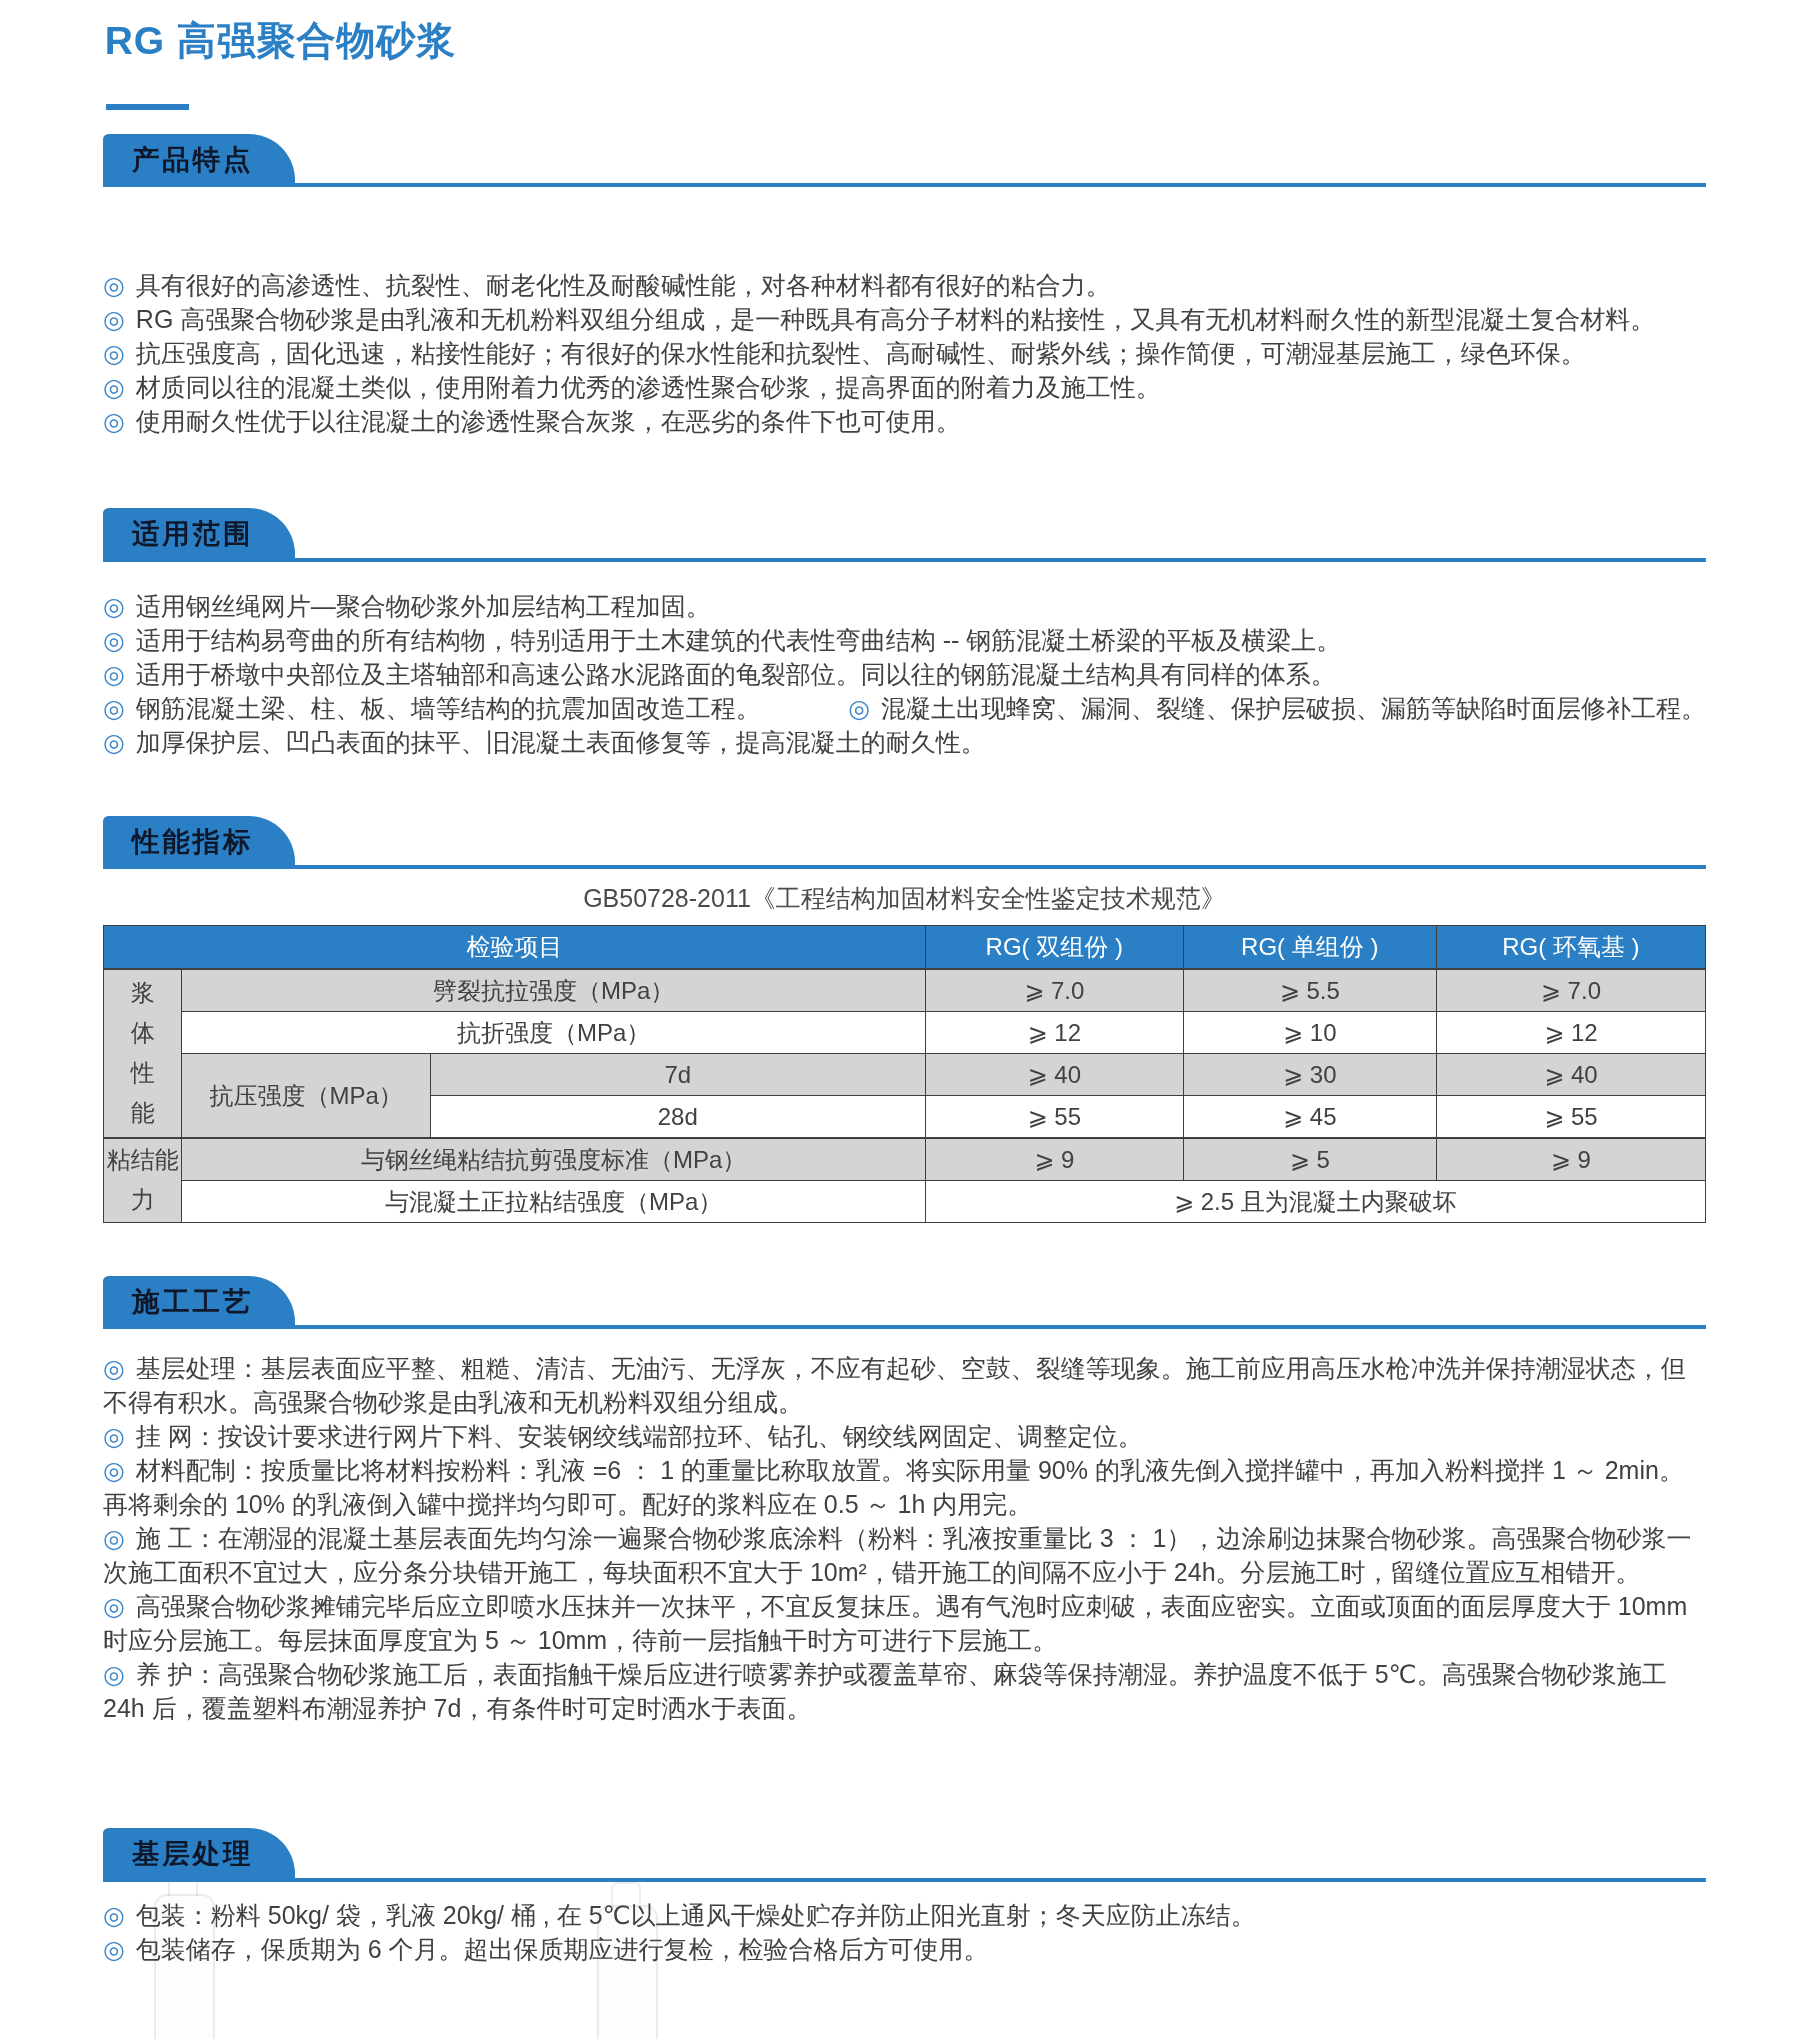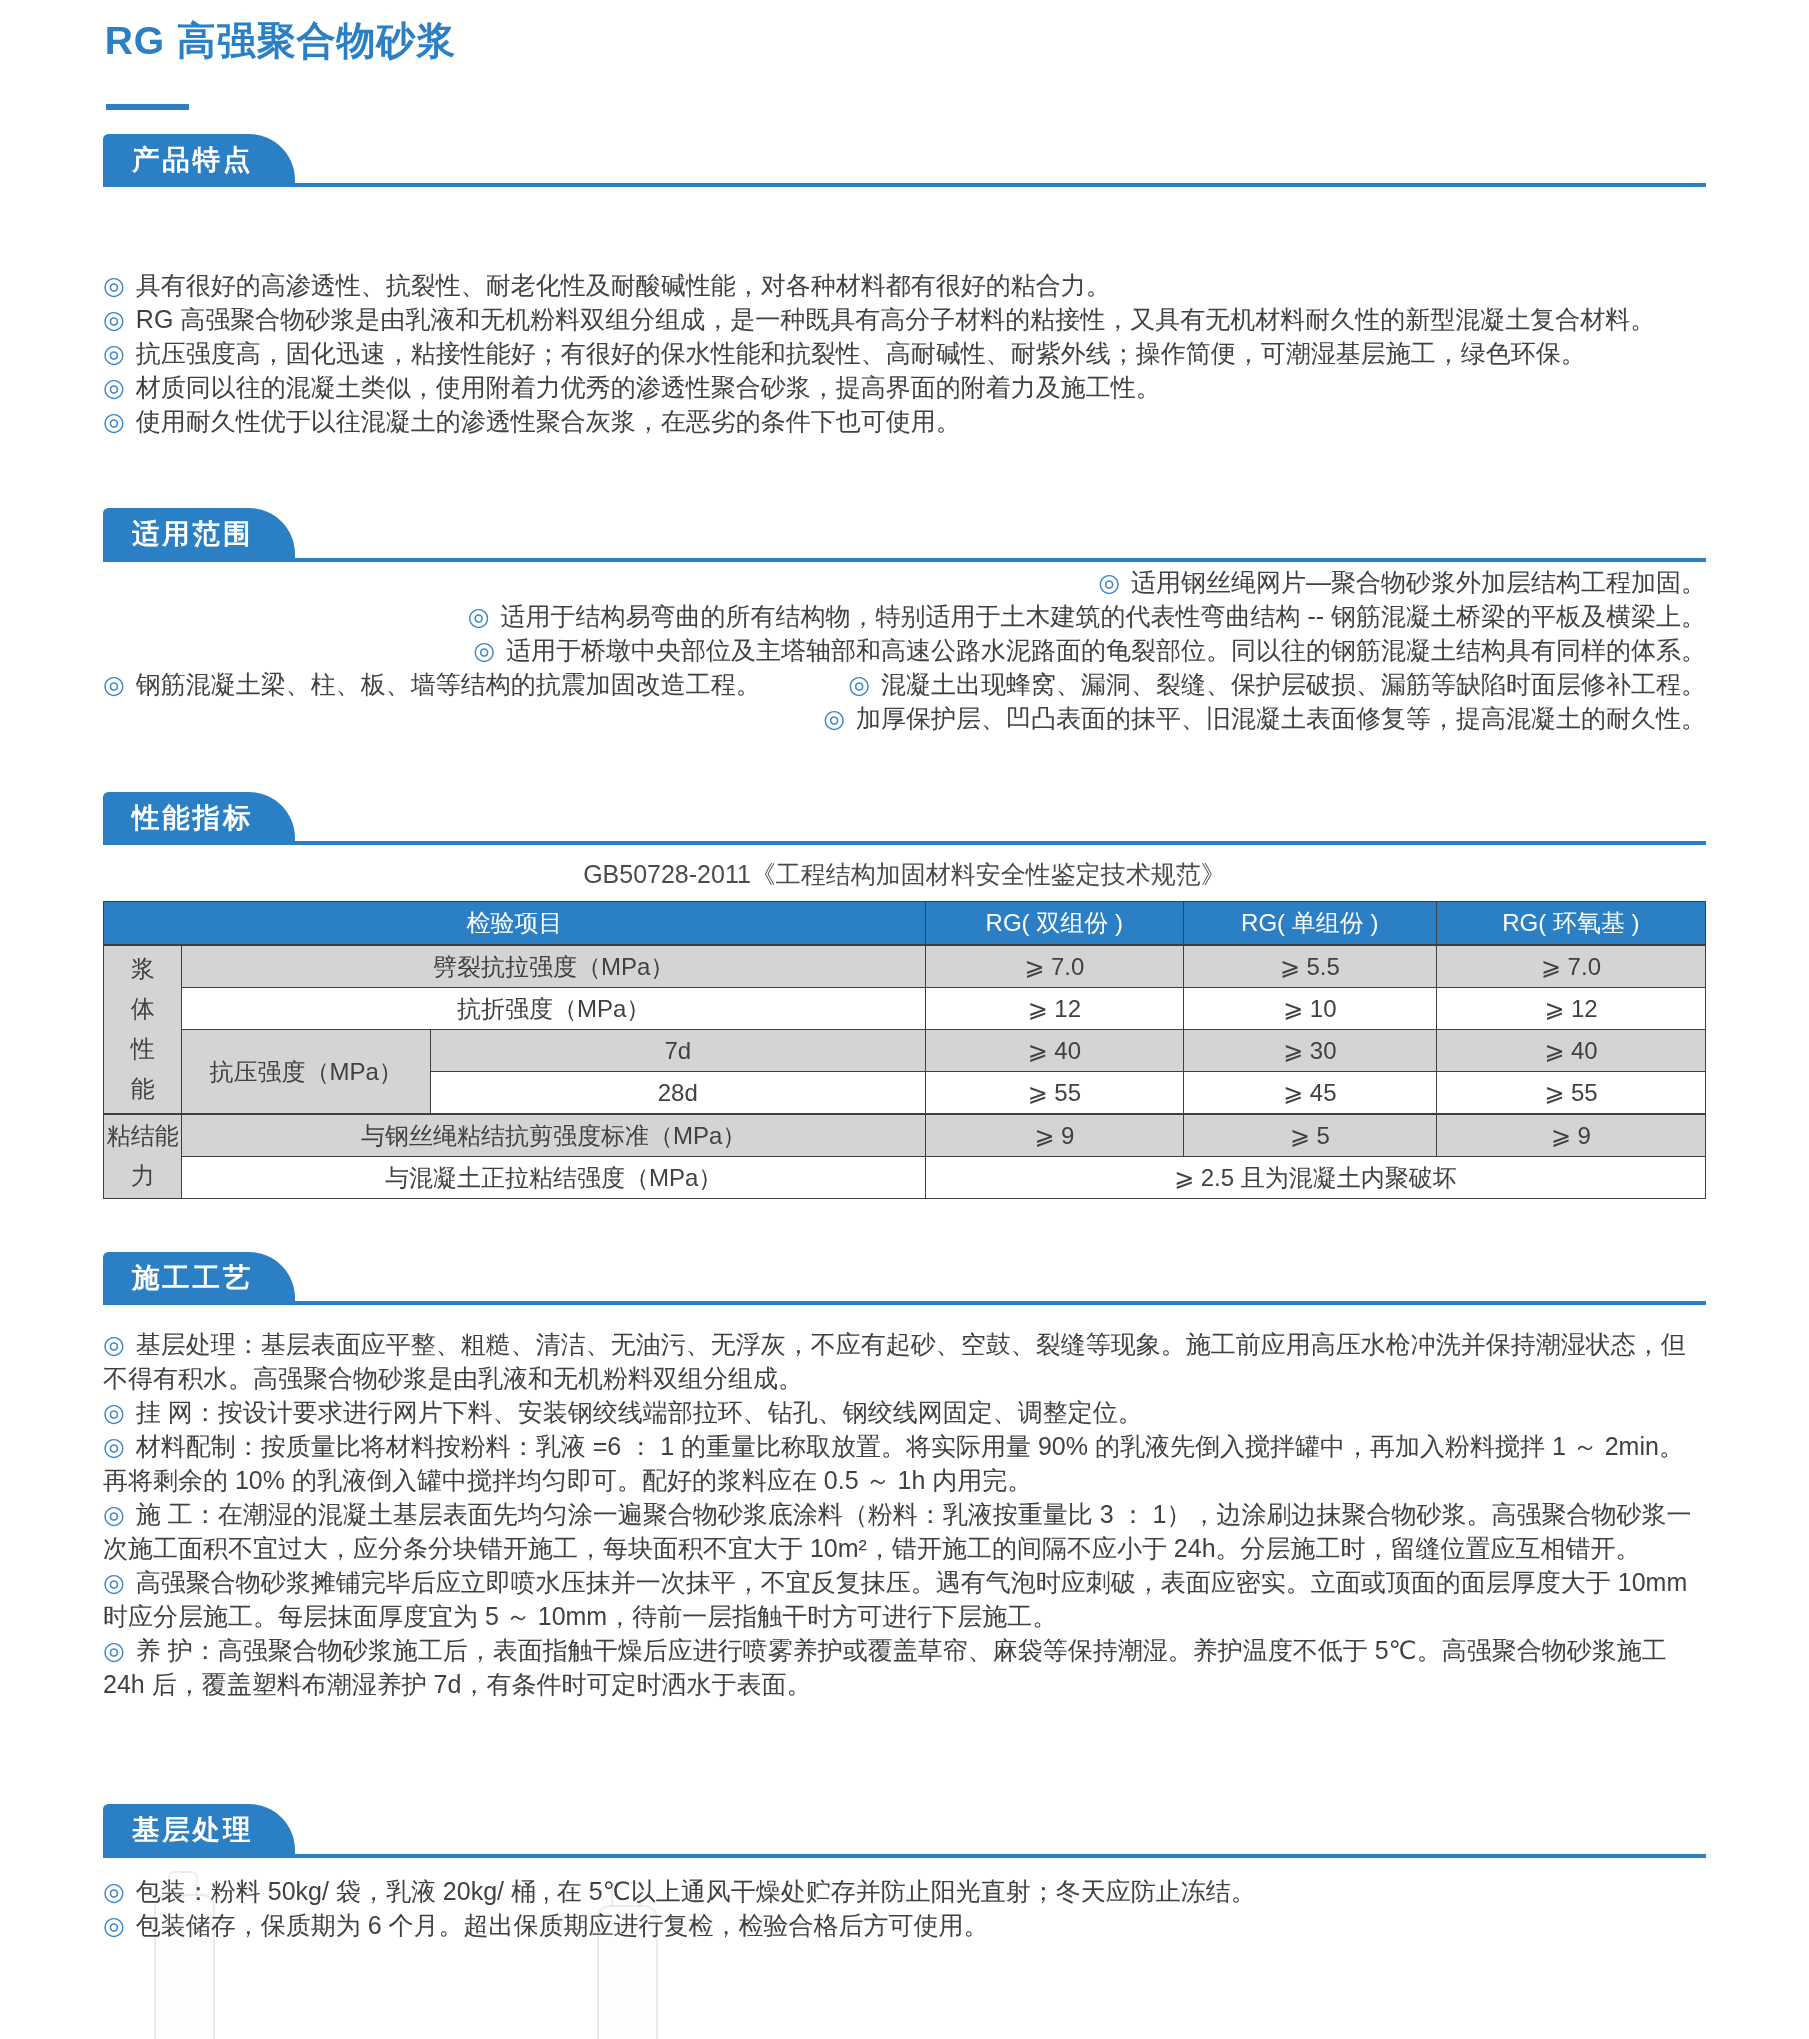--- a/index.html
+++ b/index.html
@@ -21,32 +21,32 @@
   .bottle::before{content:'';position:absolute;top:-25px;left:12px;width:26px;height:23px;
           border:2.8px solid rgba(168,174,180,0.22);border-bottom:none;border-radius:6.4px 6.4px 0 0;}
   .b1{left:154px;top:1894px;height:147px;}
   .b2{left:597px;top:1905px;height:136px;}
 
   .doc-title{margin:3.7px 0 0 1.8px;font-size:39px;line-height:46px;font-weight:bold;
              letter-spacing:0.9px;color:var(--accent);}
   .title-bar{width:83px;height:5.5px;background:var(--accent);margin:40px 0 0 2.8px;}
 
   .sec-head{border-bottom:4.6px solid var(--accent);font-size:0;}
-  .badge{display:inline-block;vertical-align:bottom;background:var(--accent);color:#ffffff;
+  .badge{display:inline-block;vertical-align:bottom;background:var(--accent);color:#0f172a;
          font-size:27.5px;line-height:27.5px;font-weight:bold;letter-spacing:2.8px;
          padding:12px 42px 10px 29px;border-radius:5.5px 46px 0 0;}
 
   .list p{margin:0;font-size:25px;line-height:34px;}
   .mk{color:#3E88C9;margin-right:11px;}
   .pair{display:flex;justify-content:space-between;}
 
   .sec-features{margin-top:24px;}
   .sec-features .list{padding-top:81px;}
   .sec-scope{margin-top:70px;}
-  .sec-scope .list{padding-top:3px;text-align:right;}
+  .sec-scope .list{padding-top:27px;}
   .sec-perf{margin-top:57px;}
   .sec-process{margin-top:53px;}
   .sec-process .list{padding-top:22px;}
   .sec-packaging{margin-top:103px;}
   .sec-packaging .list{padding-top:16.5px;}
 
   .caption{text-align:center;font-size:25px;color:#4B4B4B;margin:13px 0 9.2px 0;}
 
   table.perf{width:100%;border-collapse:collapse;table-layout:fixed;}
   table.perf th,table.perf td{border:1.8px solid var(--bline);text-align:center;

